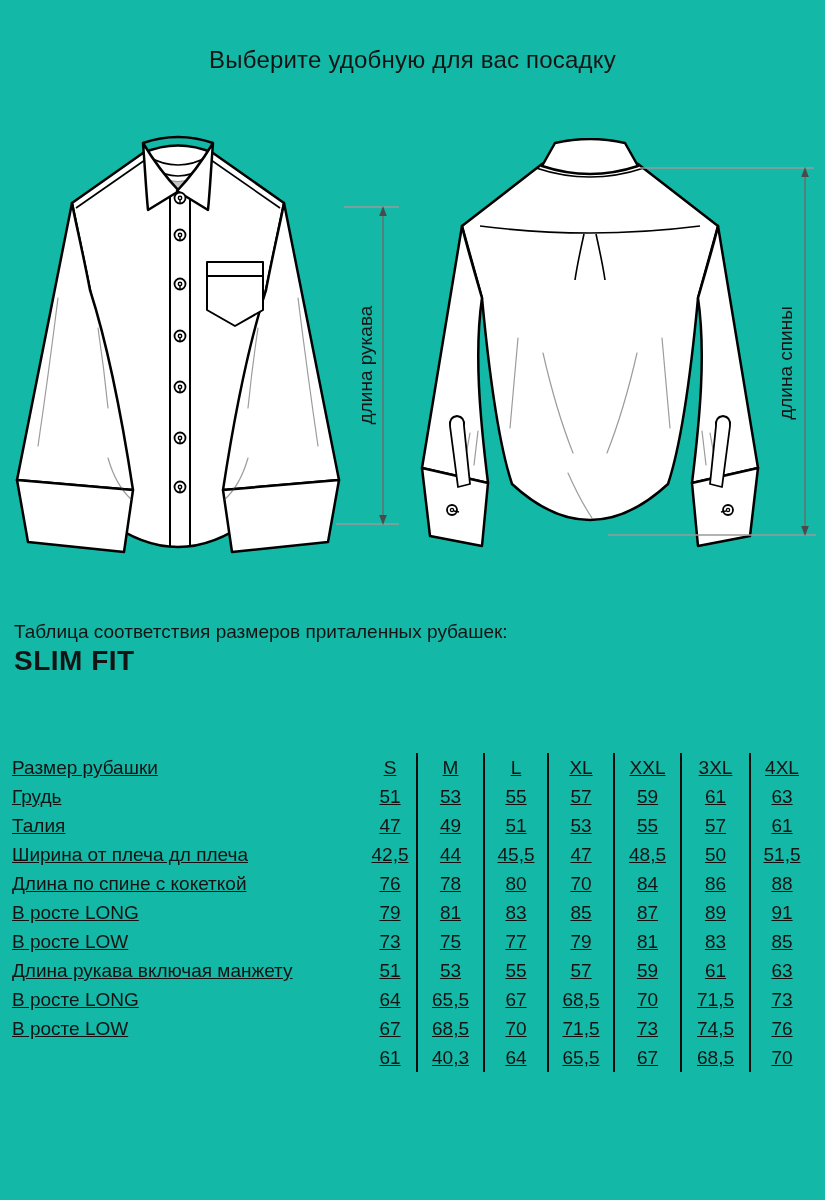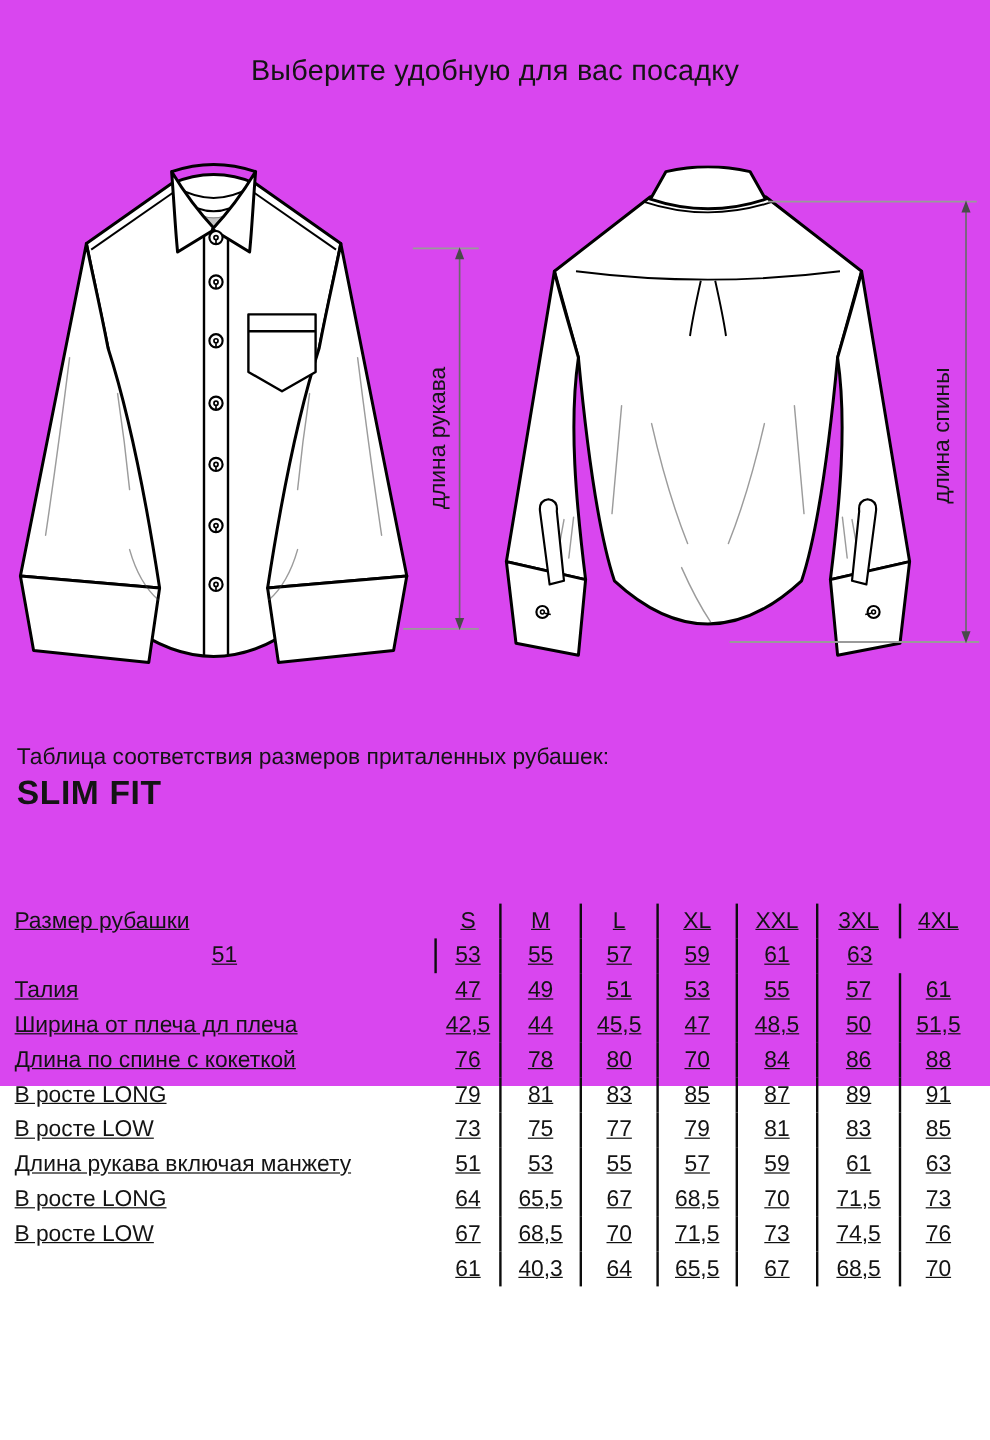--- a/index.html
+++ b/index.html
@@ -2,21 +2,21 @@
 <html><head>
 <meta charset="utf-8">
 <style>
   * { margin:0; padding:0; box-sizing:border-box; }
   html,body { background:#fff; }
   body {
     width:825px; height:1200px;
     font-family:"Liberation Sans","DejaVu Sans",sans-serif;
     color:#111; overflow:hidden; position:relative;
   }
-  .page { position:relative; width:825px; height:905px; background:#d946ef; }
+  .page { position:relative; width:825px; height:1200px; background:#14b8a6; }
 
   .title {
     position:absolute; top:46px; left:0; width:825px;
     text-align:center; font-size:24px; font-weight:400; color:#141414;
     letter-spacing:.2px;
   }
 
   .diagram { position:absolute; top:126px; left:0; width:825px; height:472px; }
   .shirt-front { position:absolute; left:12px; top:2px; }
   .shirt-back  { position:absolute; left:418px; top:12px; }
@@ -218,20 +218,21 @@
         <div class="td label">Размер рубашки</div>
         <div class="td num sep">S</div>
         <div class="td num sep">M</div>
         <div class="td num sep">L</div>
         <div class="td num sep">XL</div>
         <div class="td num sep">XXL</div>
         <div class="td num sep">3XL</div>
         <div class="td num">4XL</div>
       </div>
       <div class="tr">
+        <div class="td label">Грудь</div>
         <div class="td num sep">51</div>
         <div class="td num sep">53</div>
         <div class="td num sep">55</div>
         <div class="td num sep">57</div>
         <div class="td num sep">59</div>
         <div class="td num sep">61</div>
         <div class="td num">63</div>
       </div>
       <div class="tr">
         <div class="td label">Талия</div>

